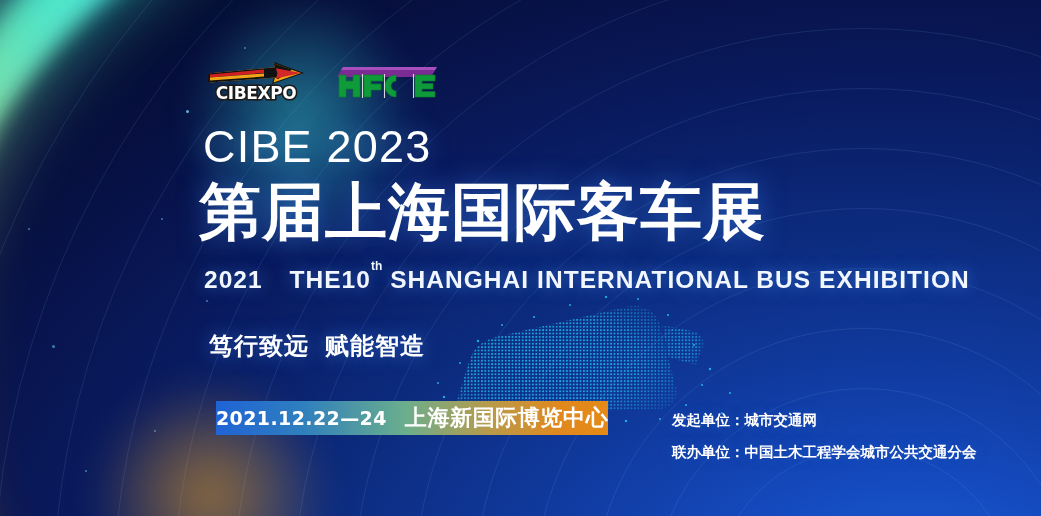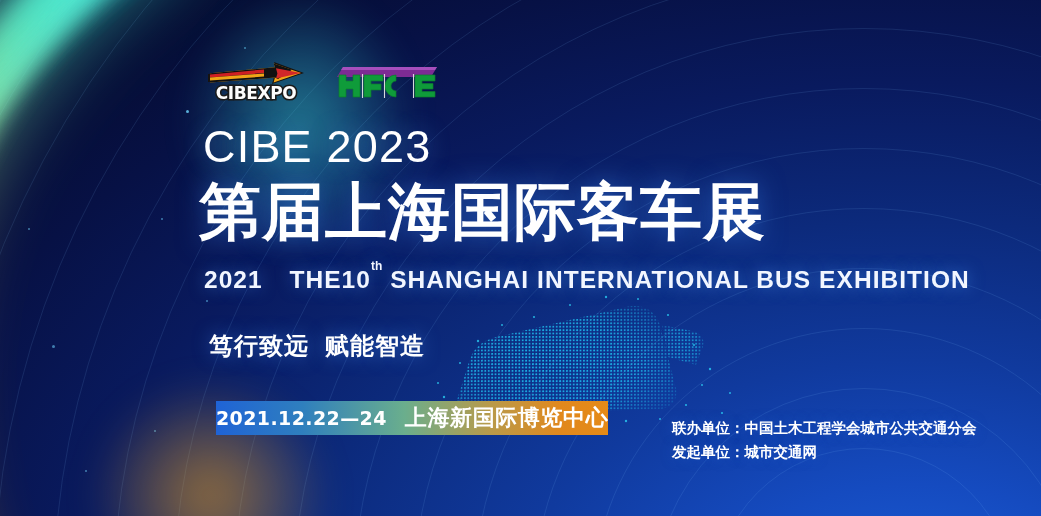--- a/index.html
+++ b/index.html
@@ -354,22 +354,22 @@
       <span>笃行致远</span><span class="gap"></span><span>赋能智造</span>
     </div>
 
     <div class="datebar">
       <span class="d">2021.12.22—24</span>
       <span class="gap"></span>
       <span class="v">上海新国际博览中心</span>
     </div>
 
     <div class="organisers">
+      <span class="row">
+        <span>发起单位：</span><span>城市交通网</span>
+      </span>
       <span class="row row2">
         <span>联办单位：</span><span>中国土木工程学会城市公共交通分会</span>
       </span>
-      <span class="row">
-        <span>发起单位：</span><span>城市交通网</span>
-      </span>
     </div>
 
   </div>
 </div>
 
 </body></html>

